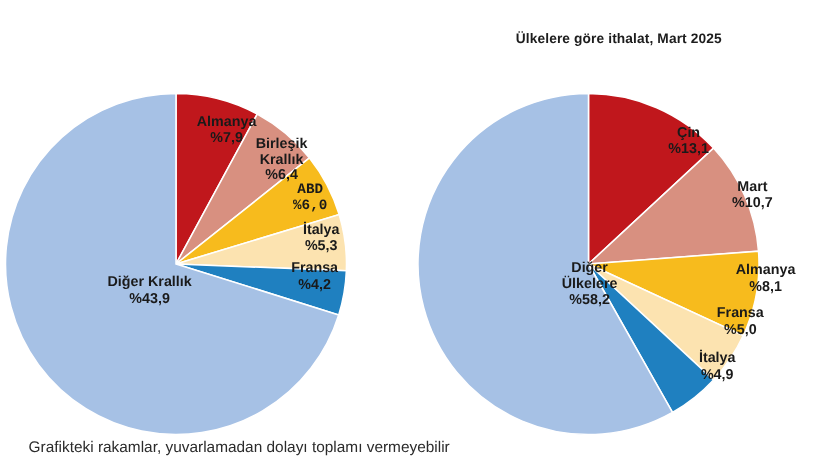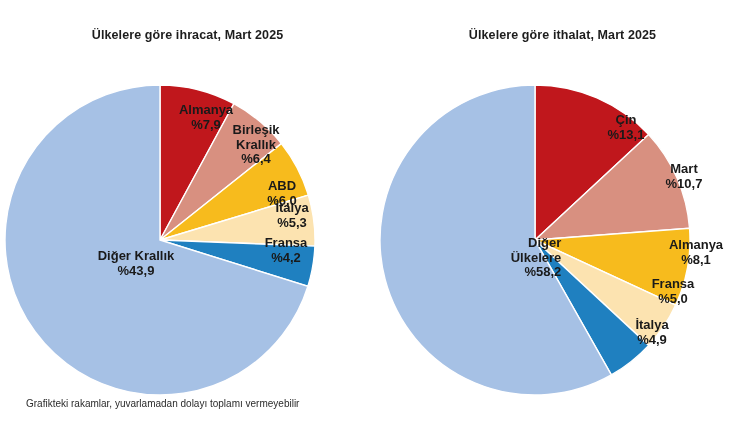--- a/index.html
+++ b/index.html
@@ -69,32 +69,31 @@
     pointer-events: none;
   }
   .slice-label .lbl-name { display: block; }
   .slice-label .lbl-val  { display: block; }
 
   
   #footnote {
     position: absolute;
     left: 26px;
     top: 398px;
-    font-size: 10px;
+    font-size: 14px;
     font-weight: normal;
     color: #2b2b2b;
     white-space: nowrap;
   }
 </style>
 </head>
 <body>
 
 <div class="page">
 
-  <div class="chart-title" id="title-left">Ülkelere göre ihracat, Mart 2025</div>
 
   <div class="chart-title" id="title-right">Ülkelere göre ithalat, Mart 2025</div>
 
   <div class="chart-panel" id="panel-left">
     <svg class="pie-svg" id="svg-exports" viewBox="0 0 375 315" xmlns="http://www.w3.org/2000/svg">
         <path d="M 160 165 L 160.00 10.00 A 155 155 0 0 1 233.88 28.74 Z" fill="#C0171C" stroke="#FFFFFF" stroke-width="1.4"></path>
         <path d="M 160 165 L 233.88 28.74 A 155 155 0 0 1 281.36 68.58 Z" fill="#D89080" stroke="#FFFFFF" stroke-width="1.4"></path>
         <path d="M 160 165 L 281.36 68.58 A 155 155 0 0 1 308.35 120.08 Z" fill="#F7BB1D" stroke="#FFFFFF" stroke-width="1.4"></path>
         <path d="M 160 165 L 308.35 120.08 A 155 155 0 0 1 314.88 171.09 Z" fill="#FCE3B0" stroke="#FFFFFF" stroke-width="1.4"></path>
         <path d="M 160 165 L 314.88 171.09 A 155 155 0 0 1 307.92 211.32 Z" fill="#1F80C0" stroke="#FFFFFF" stroke-width="1.4"></path>
@@ -116,21 +115,21 @@
   <div id="labels-layer">
       <div class="slice-label" style="left: 206px; top: 118px;">
         <span class="lbl-name">Almanya</span>
         <span class="lbl-val">%7,9</span>
       </div>
       <div class="slice-label" style="left: 256px; top: 145px;">
         <span class="lbl-name">Birleşik</span>
         <span class="lbl-name">Krallık</span>
         <span class="lbl-val">%6,4</span>
       </div>
-      <div class="slice-label" style="left: 282px; top: 194px;">
+      <div class="slice-label" style="left: 282px; top: 180px; font-family: Liberation Mono, monospace;">
         <span class="lbl-name">ABD</span>
         <span class="lbl-val">%6,0</span>
       </div>
       <div class="slice-label" style="left: 292px; top: 216px;">
         <span class="lbl-name">İtalya</span>
         <span class="lbl-val">%5,3</span>
       </div>
       <div class="slice-label" style="left: 286px; top: 251px;">
         <span class="lbl-name">Fransa</span>
         <span class="lbl-val">%4,2</span>
@@ -152,21 +151,21 @@
         <span class="lbl-val">%8,1</span>
       </div>
       <div class="slice-label" style="left: 673px; top: 292px;">
         <span class="lbl-name">Fransa</span>
         <span class="lbl-val">%5,0</span>
       </div>
       <div class="slice-label" style="left: 652px; top: 333px;">
         <span class="lbl-name">İtalya</span>
         <span class="lbl-val">%4,9</span>
       </div>
-      <div class="slice-label" style="left: 536px; top: 258px; text-align: right;">
+      <div class="slice-label" style="left: 536px; top: 258px;">
         <span class="lbl-name">Diğer</span>
         <span class="lbl-name">Ülkelere</span>
         <span class="lbl-val">%58,2</span>
       </div>
     </div>
 
   <div id="footnote">Grafikteki rakamlar, yuvarlamadan dolayı toplamı vermeyebilir</div>
 
 </div>
 

